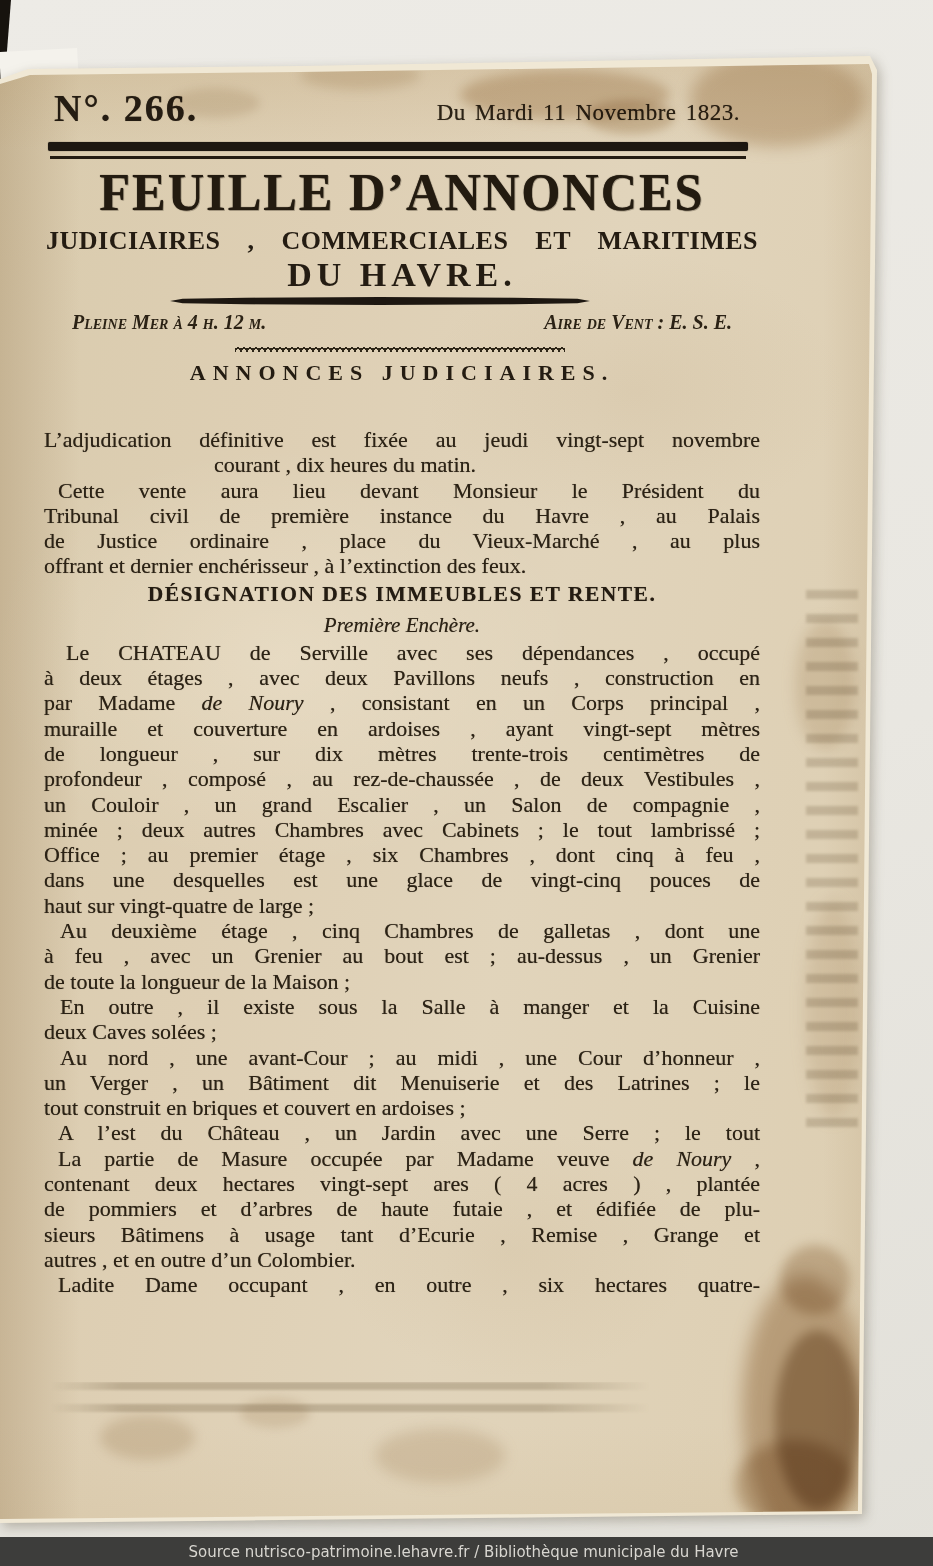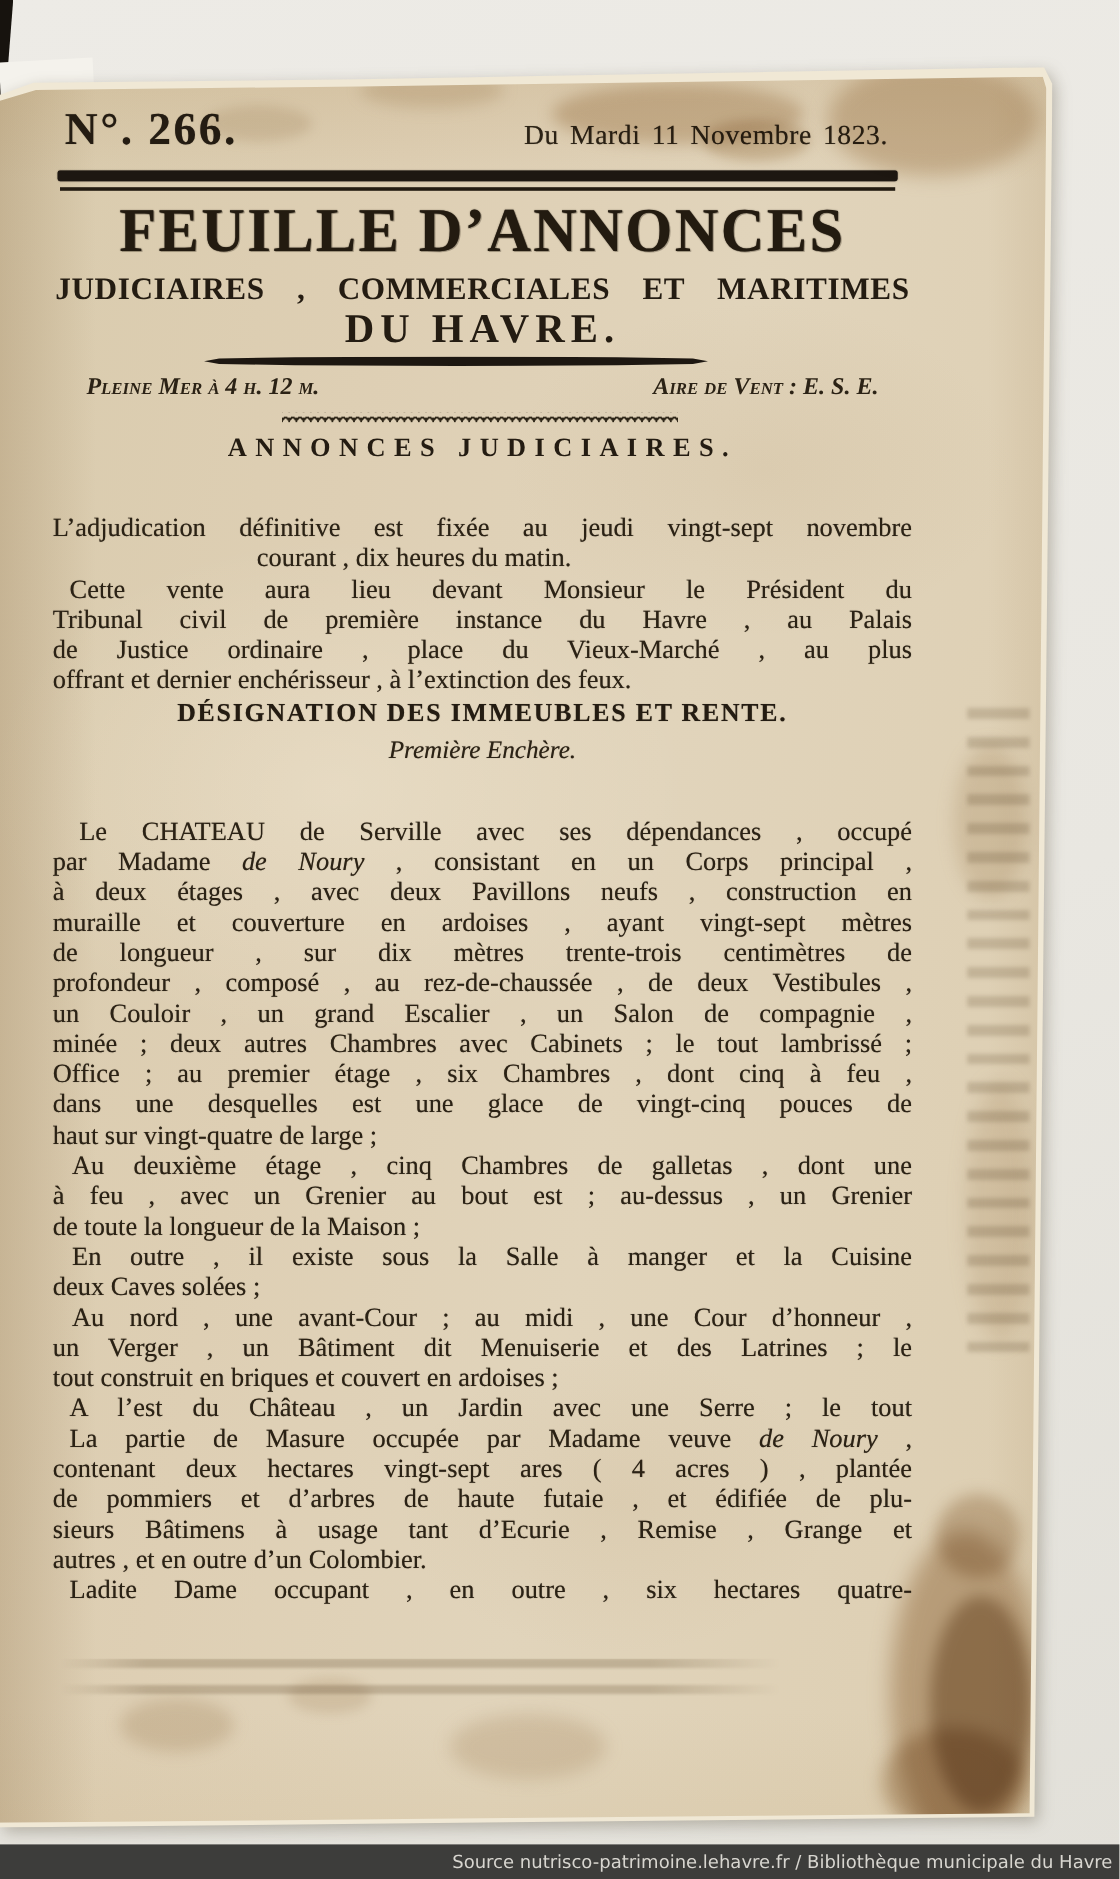--- a/index.html
+++ b/index.html
@@ -62,21 +62,21 @@
   .line{height:25.3px;line-height:25.3px;font-size:22px;
     text-align:justify;text-align-last:justify;white-space:nowrap;color:#2b2215;
     text-shadow:0 0 .7px rgba(42,32,18,.6);}
   .line.e{text-align-last:left;}
   .line.h1{height:31px;line-height:31px;text-align:center;text-align-last:center;
     font-weight:bold;font-size:21.5px;letter-spacing:1.5px;color:#241c12;}
   .line.it{height:30px;line-height:30px;text-align:center;text-align-last:center;
     font-style:italic;font-size:21px;}
   
   .credit-bar{left:0;bottom:0;width:933px;height:29px;background:#3d3d3b;
-    display:flex;align-items:center;justify-content:flex-end;}
+    display:flex;align-items:center;justify-content:center;}
   .credit-bar span{font-family:"DejaVu Sans","Liberation Sans",sans-serif;
     font-size:15px;color:#d8d6d0;padding-right:6px;}
 </style>
 </head>
 <body>
 
 <div class="abs binding-wedge"></div>
 <div class="abs under-sheet"></div>
 
 <div class="abs page-wrap">
@@ -101,23 +101,23 @@
 
     <div class="abs article" id="article-lines">
         <div class="line"><span>L’adjudication définitive est fixée au jeudi vingt-sept novembre</span></div>
         <div class="line e" style="padding-left: 170px;"><span>courant , dix heures du matin.</span></div>
         <div class="line" style="padding-left: 14px;"><span>Cette vente aura lieu devant Monsieur le Président du</span></div>
         <div class="line"><span>Tribunal civil de première instance du Havre , au Palais</span></div>
         <div class="line"><span>de Justice ordinaire , place du Vieux-Marché , au plus</span></div>
         <div class="line e"><span>offrant et dernier enchérisseur , à l’extinction des feux.</span></div>
         <div class="line h1"><span>DÉSIGNATION DES IMMEUBLES ET RENTE.</span></div>
         <div class="line it"><span>Première Enchère.</span></div>
-        <div class="line" style="padding-left: 22px; margin-top: 40px;"><span>Le CHATEAU de Serville avec ses dépendances , occupé</span></div>
+        <div class="line" style="padding-left: 22px;"><span>Le CHATEAU de Serville avec ses dépendances , occupé</span></div>
+        <div class="line"><span>à deux étages , avec deux Pavillons neufs , construction en</span></div>
         <div class="line"><span>par Madame </span><i>de Noury</i><span> , consistant en un Corps principal ,</span></div>
-        <div class="line"><span>à deux étages , avec deux Pavillons neufs , construction en</span></div>
         <div class="line"><span>muraille et couverture en ardoises , ayant vingt-sept mètres</span></div>
         <div class="line"><span>de longueur , sur dix mètres trente-trois centimètres de</span></div>
         <div class="line"><span>profondeur , composé , au rez-de-chaussée , de deux Vestibules ,</span></div>
         <div class="line"><span>un Couloir , un grand Escalier , un Salon de compagnie ,</span></div>
         <div class="line"><span>minée ; deux autres Chambres avec Cabinets ; le tout lambrissé ;</span></div>
         <div class="line"><span>Office ; au premier étage , six Chambres , dont cinq à feu ,</span></div>
         <div class="line"><span>dans une desquelles est une glace de vingt-cinq pouces de</span></div>
         <div class="line e"><span>haut sur vingt-quatre de large ;</span></div>
         <div class="line" style="padding-left: 16px;"><span>Au deuxième étage , cinq Chambres de galletas , dont une</span></div>
         <div class="line"><span>à feu , avec un Grenier au bout est ; au-dessus , un Grenier</span></div>

